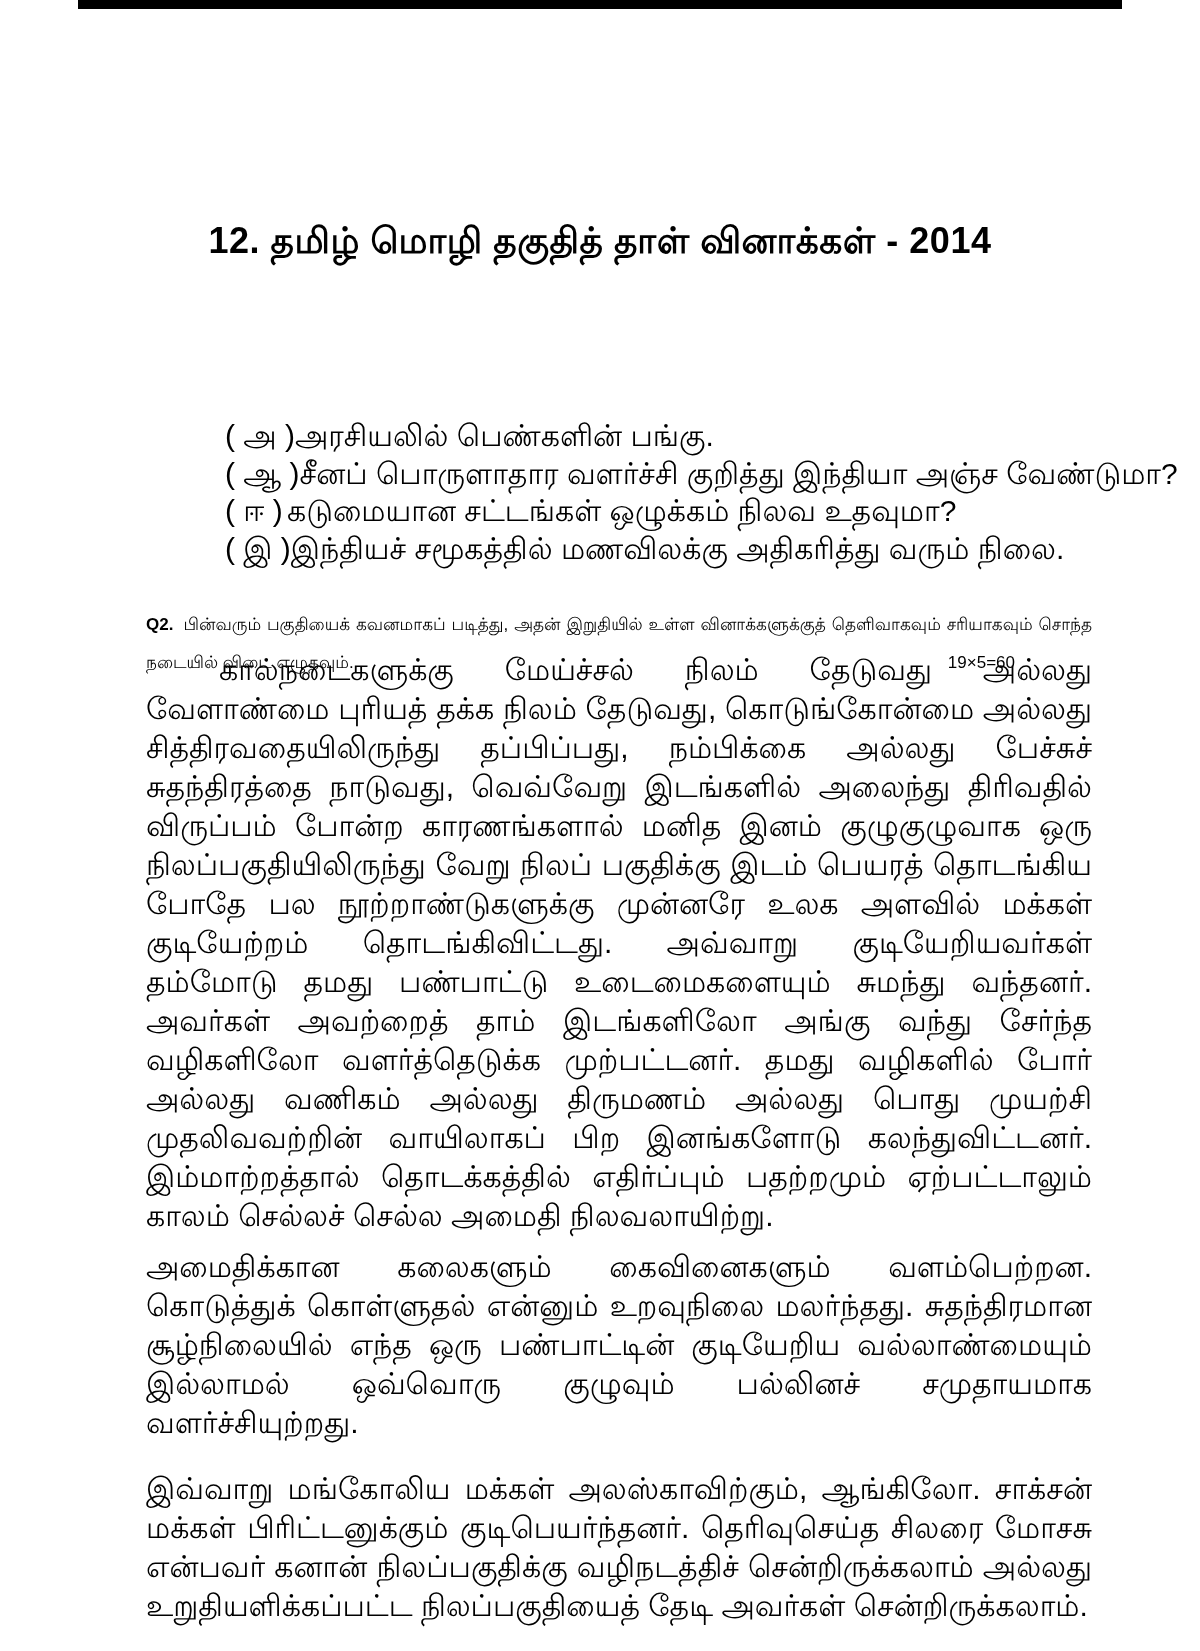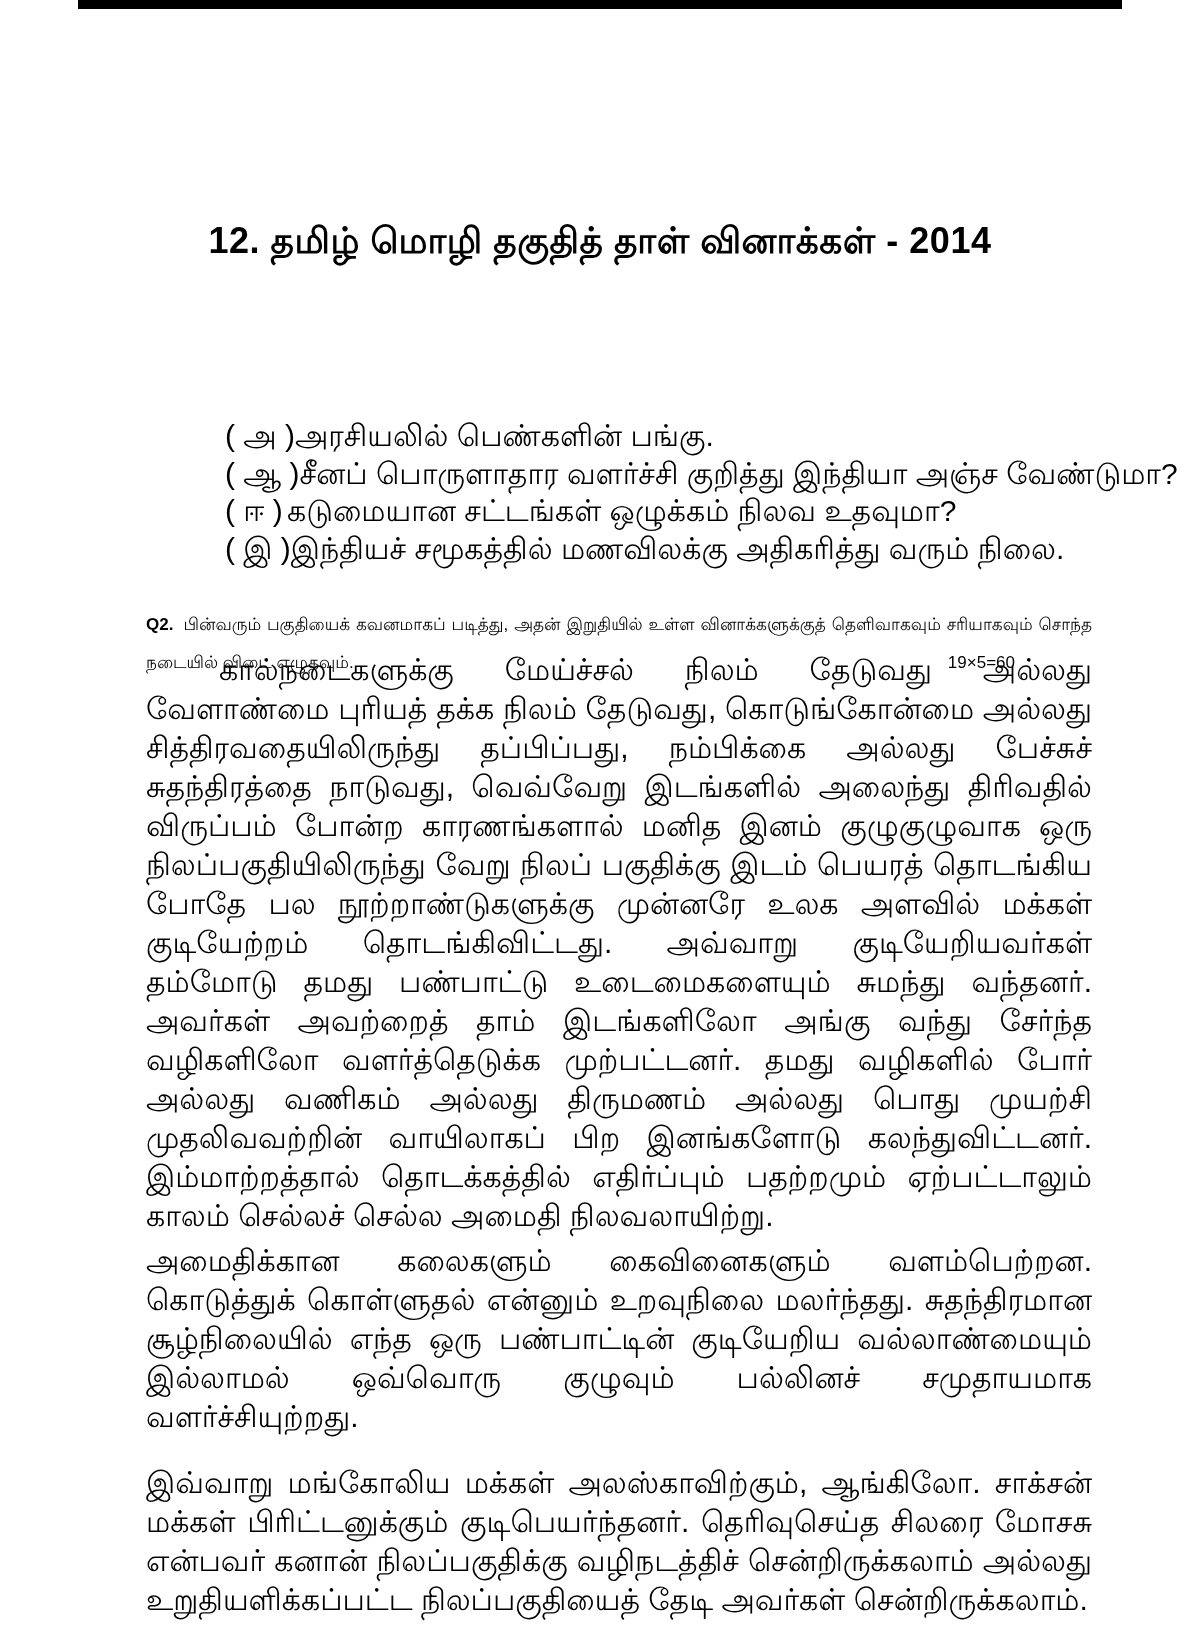--- a/index.html
+++ b/index.html
@@ -85,21 +85,21 @@
     left: 146px;
     width: 946px;
     font-size: 30px;
     line-height: 39px;
     text-align: justify;
   }
   .passage p {
     margin: 0;
   }
   .passage .p1 { text-indent: 73px; }
-  .passage .p2 { margin-top: 6px; }
+  .passage .p2 { margin-top: 12px; }
   .passage .p3 { margin-top: 27px; }
 </style>
 </head>
 <body>
 
 <div class="page">
 
   <div class="top-bar"></div>
 
   <div class="title">12. தமிழ் மொழி தகுதித் தாள் வினாக்கள் - 2014</div>

